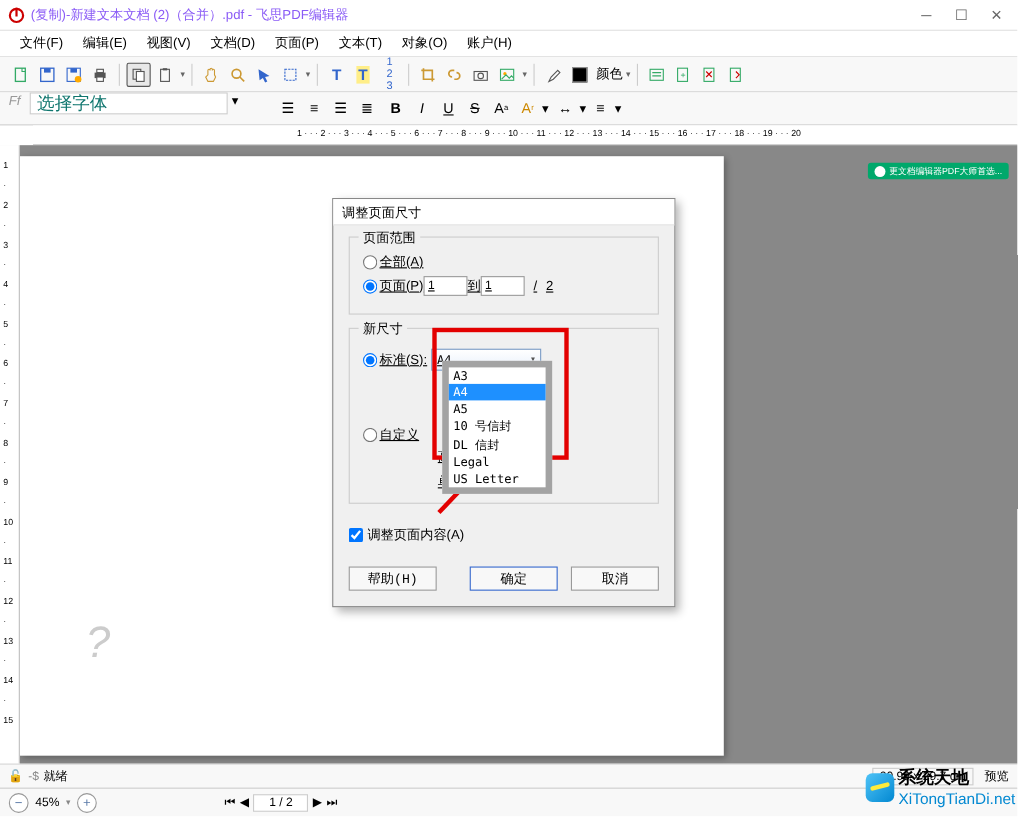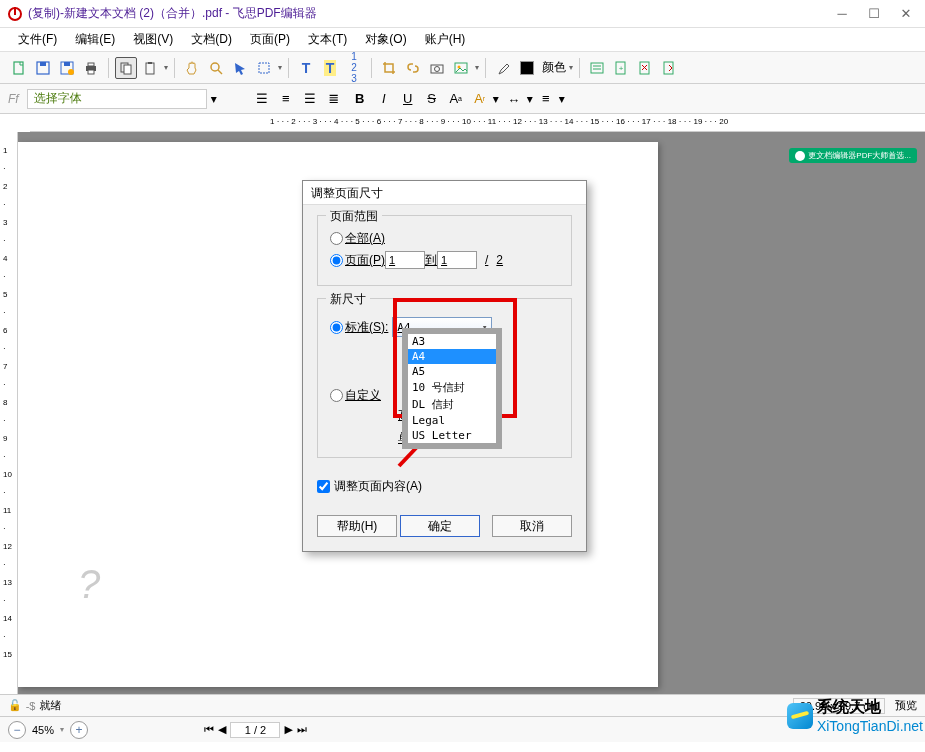--- a/index.html
+++ b/index.html
@@ -1,64 +1,64 @@
 <!DOCTYPE html>
 <html><head>
 <meta charset="utf-8">
 <style>
 * { box-sizing: border-box; margin: 0; padding: 0; }
 body { font-family: "Microsoft YaHei", sans-serif; font-size: 12px; background: #fff; width: 925px; height: 752px; overflow: hidden; position: relative; }
 
 .titlebar { height: 28px; background: #fff; display: flex; align-items: center; padding: 0 8px; border-bottom: 1px solid #e0e0e0; }
 .titlebar .app-icon { width: 14px; height: 14px; border: 2px solid #c00; border-radius: 50%; margin-right: 6px; position: relative; }
 .titlebar .app-icon::after { content: ''; position: absolute; left: 4px; top: -2px; width: 2px; height: 8px; background: #c00; }
-.titlebar .title { color: #4c1d95; font-size: 12px; flex: 1; }
+.titlebar .title { color: #8b5cf6; font-size: 12px; flex: 1; }
 .titlebar .win-btns { display: flex; gap: 18px; margin-right: 4px; }
 .titlebar .win-btn { width: 14px; height: 14px; display: flex; align-items: center; justify-content: center; color: #666; font-size: 13px; cursor: pointer; }
 
 .menubar { height: 24px; display: flex; align-items: center; padding: 0 10px; gap: 2px; border-bottom: 1px solid #e0e0e0; }
 .menubar .menu-item { padding: 2px 8px; font-size: 12px; cursor: pointer; }
 
 .toolbar { height: 32px; display: flex; align-items: center; padding: 0 8px; gap: 2px; border-bottom: 1px solid #d0d0d0; background: #f8f8f8; }
 .toolbar .tb-btn { width: 22px; height: 22px; display: flex; align-items: center; justify-content: center; cursor: pointer; border-radius: 2px; }
 .toolbar .tb-btn.active { border: 1px solid #555; background: #e8e8e8; }
 .toolbar .sep { width: 1px; height: 20px; background: #ccc; margin: 0 4px; }
 .toolbar .color-label { font-size: 12px; margin-left: 2px; }
 .toolbar .dd { font-size: 8px; color: #666; margin-left: 1px; }
 
-.toolbar2 { height: 30px; display: flex; align-items: center; padding: 0 8px; gap: 4px; border-bottom: 1px solid #d0d0d0; background: #f8f8f8; }
-.font-select { width: 180px; height: 20px; border: 1px solid #ccc; padding: 0 6px; color: #4d7c0f; font-size: 12px; background: #fff; display: flex; align-items: center; }
+.toolbar2 { height: 30px; display: flex; padding: 0 8px; gap: 4px; border-bottom: 1px solid #d0d0d0; background: #f8f8f8; }
+.font-select { width: 180px; height: 20px; border: 1px solid #ccc; padding: 0 6px; color: #0f766e; font-size: 16px; background: #fff; display: flex; align-items: center; }
 .tb2-group { display: flex; align-items: center; gap: 2px; margin-left: 30px; }
 .tb2-btn { width: 22px; height: 20px; display: flex; align-items: center; justify-content: center; cursor: pointer; font-size: 13px; }
 
 .ruler-h { height: 18px; background: #fff; border-bottom: 1px solid #ccc; position: relative; margin-left: 30px; font-size: 8px; overflow: hidden; }
 
 .workspace { display: flex; height: 562px; background: #f0f0f0; }
 .ruler-v { width: 18px; background: #fff; border-right: 1px solid #ccc; position: relative; font-size: 8px; }
 .canvas-area { flex: 1; position: relative; background: #888; overflow: hidden; }
 .page { position: absolute; left: 0; top: 10px; width: 640px; height: 545px; background: #fff; box-shadow: 2px 2px 6px rgba(0,0,0,0.3); }
 
-.dialog { position: absolute; left: 302px; top: 180px; width: 285px; background: #f0f0f0; border: 1px solid #888; box-shadow: 4px 4px 8px rgba(0,0,0,0.3); z-index: 100; font-size: 12px; }
+.dialog { position: absolute; left: 302px; top: 180px; width: 312px; background: #f0f0f0; border: 1px solid #888; box-shadow: 4px 4px 8px rgba(0,0,0,0.3); z-index: 100; font-size: 12px; }
 .dialog-title { height: 24px; padding: 4px 8px; font-size: 12px; background: #fff; border-bottom: 1px solid #ddd; }
 .dialog-body { padding: 10px 14px 14px; }
 .fieldset { border: 1px solid #ccc; padding: 10px 12px 12px; margin-bottom: 12px; position: relative; }
 .fieldset-legend { position: absolute; top: -8px; left: 8px; background: #f0f0f0; padding: 0 4px; font-size: 12px; }
 .radio-row { display: flex; align-items: center; margin: 4px 0; gap: 0; text-decoration: underline; }
 .radio-row input[type=radio] { margin-right: 2px; }
 .radio-row input[type=text] { width: 40px; height: 18px; border: 1px solid #999; padding: 0 3px; font-size: 11px; }
 .combo { width: 100px; height: 20px; border: 1px solid #7a9cc6; background: linear-gradient(#fff,#e8f0fb); padding: 0 4px; font-size: 11px; display: flex; align-items: center; justify-content: space-between; font-family: monospace; }
 .combo .arrow { font-size: 9px; color: #555; }
 .dropdown-list { position: absolute; width: 100px; background: #fff; border: 6px solid #a3a3a3; z-index: 200; font-family: monospace; font-size: 11px; }
 .dropdown-list .opt { padding: 1px 4px; cursor: pointer; }
 .dropdown-list .opt.highlight { background: #1e90ff; color: #fff; }
 .unit-select { width: 70px; height: 20px; border: 1px solid #ccc; background: #eee; padding: 0 4px; font-size: 11px; display: flex; align-items: center; justify-content: space-between; color: #888; }
 .red-box { border: 4px solid #e30000; position: absolute; pointer-events: none; }
 .red-arrow { position: absolute; pointer-events: none; }
 .dialog-buttons { display: flex; justify-content: space-between; margin-top: 12px; }
-.dialog-buttons .btn { width: 80px; height: 22px; border: 1px solid #999; background: #f8f8f8; font-size: 12px; cursor: pointer; }
+.dialog-buttons .btn { width: 80px; height: 22px; border: 1px solid #999; background: #f8f8f8; font-size: 12px; cursor: pointer; font-family: Liberation Mono, monospace; }
 .check-row { display: flex; align-items: center; gap: 4px; margin: 20px 0; }
 
 .statusbar1 { height: 22px; border-top: 1px solid #ccc; display: flex; align-items: center; padding: 0 8px; font-size: 11px; background: #f8f8f8; }
 .statusbar1 .lock { color: #d4a000; margin-right: 4px; }
 .statusbar1 .spacer { flex: 1; }
 .statusbar1 .dim-box { border: 1px solid #ccc; padding: 1px 6px; margin-right: 10px; }
 
 .statusbar2 { height: 26px; border-top: 1px solid #ccc; display: flex; align-items: center; padding: 0 8px; font-size: 11px; background: #f8f8f8; gap: 6px; }
 .zoom-btn { width: 18px; height: 18px; border: 1px solid #999; border-radius: 50%; display: flex; align-items: center; justify-content: center; cursor: pointer; font-size: 12px; color: #5a7aa8; background: #fff; }
 .page-nav { display: flex; align-items: center; gap: 4px; margin-left: 110px; }

